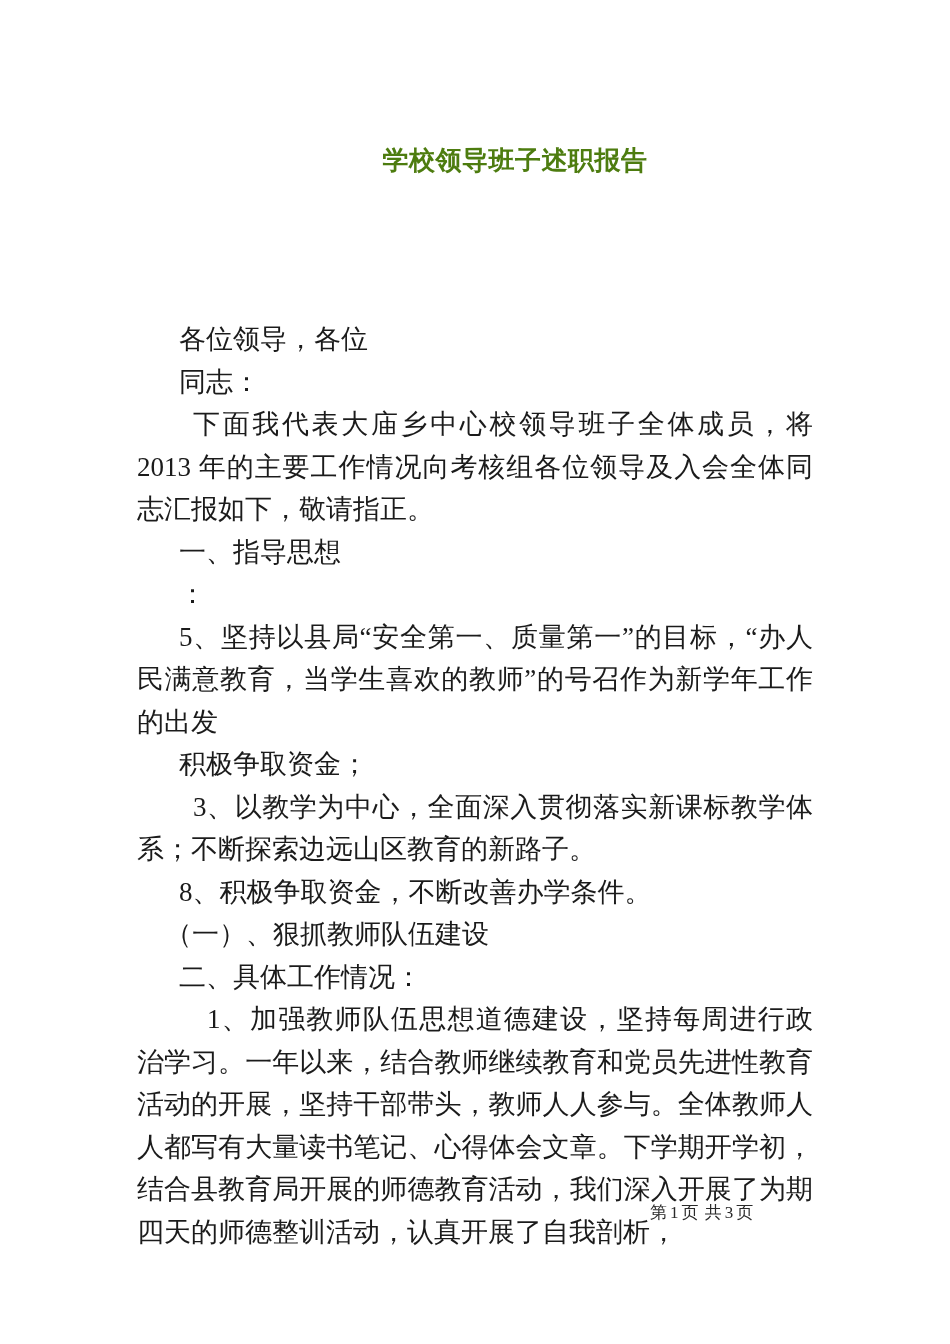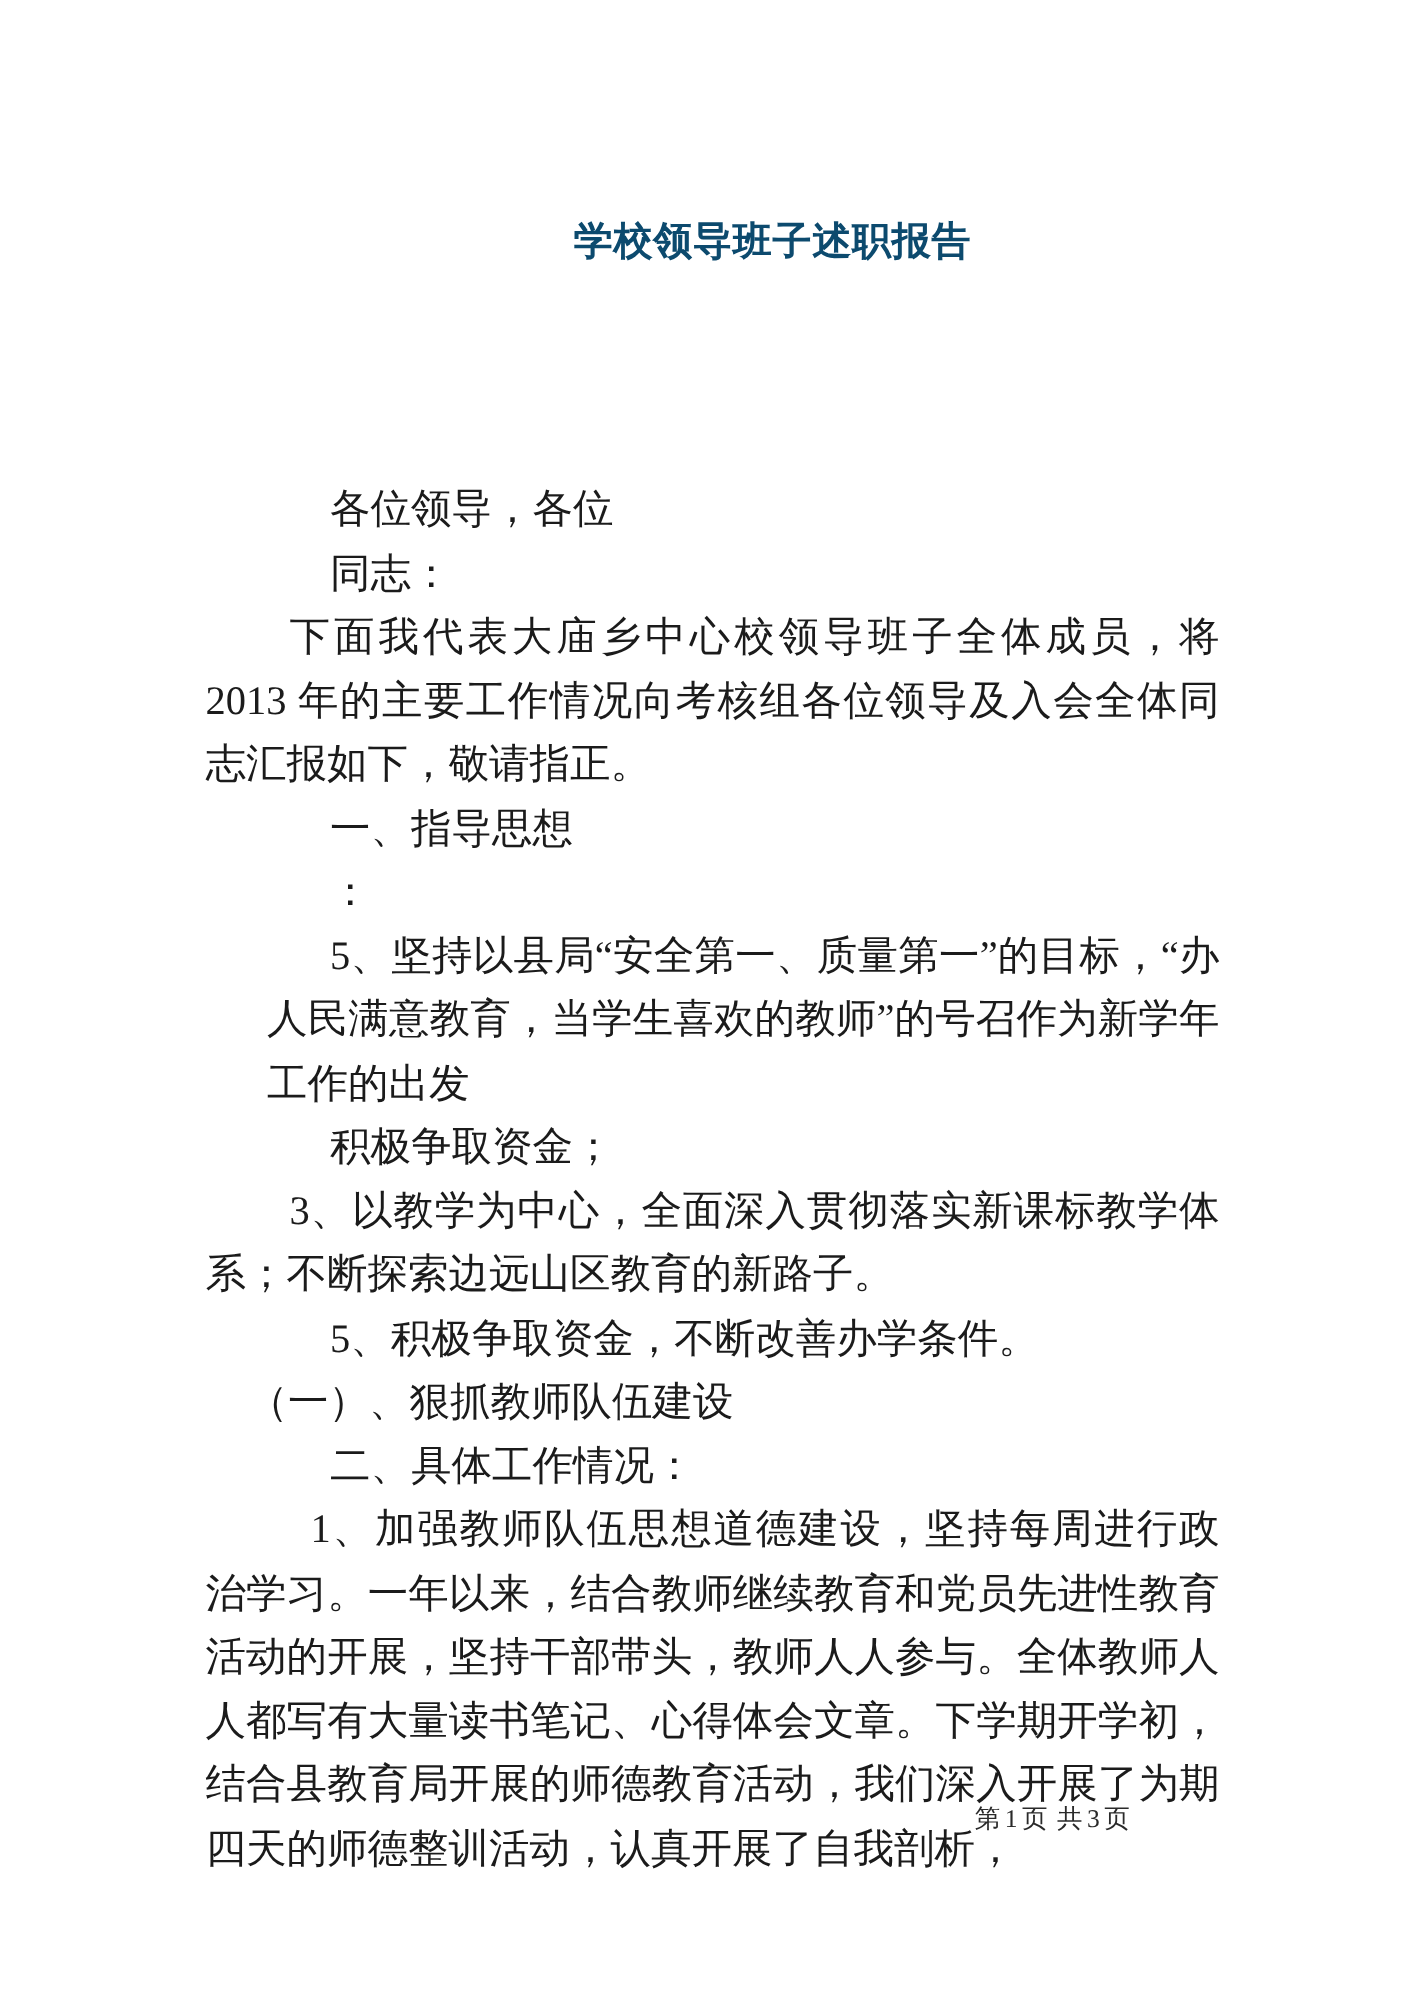--- a/index.html
+++ b/index.html
@@ -60,21 +60,21 @@
 
   .para {
     margin: 0;
     padding: 0;
     text-align: justify;
     text-justify: inter-ideograph;
   }
 
   
   .ind-2  { text-indent: 56px; }   
-  .ind-15 { text-indent: 42px; margin-left: 41px; }   
+  .ind-15 { text-indent: 42px; }   
   .ind-1  { text-indent: 28px; }   
   .ind-25 { text-indent: 70px; }
 
   
   .page-footer {
     position: absolute;
     left: 0;
     right: 12px;
     top: 1202px;
     text-align: center;
@@ -88,34 +88,34 @@
     transform: translateX(233px);
     white-space: nowrap;
   }
   .page-footer .num { padding: 0 2px; }
 </style>
 </head>
 <body>
 
 <div class="page">
 
-  <h1 class="doc-title" style="color: #0c4a6e; padding-left: 34px;">
+  <h1 class="doc-title" style="color: #4d7c0f; padding-left: 34px;">
     <span class="title-inner">学校领导班子述职报告</span>
   </h1>
 
   <div class="body-block" style="color: rgb(27, 27, 27);">
       <p class="para ind-15">各位领导，各位</p>
       <p class="para ind-15">同志：</p>
       <p class="para ind-2">下面我代表大庙乡中心校领导班子全体成员，将 2013 年的主要工作情况向考核组各位领导及入会全体同志汇报如下，敬请指正。</p>
       <p class="para ind-15">一、指导思想</p>
       <p class="para ind-15">：</p>
       <p class="para ind-15">5、坚持以县局“安全第一、质量第一”的目标，“办人民满意教育，当学生喜欢的教师”的号召作为新学年工作的出发</p>
       <p class="para ind-15">积极争取资金；</p>
       <p class="para ind-2">3、以教学为中心，全面深入贯彻落实新课标教学体系；不断探索边远山区教育的新路子。</p>
-      <p class="para ind-15">5、积极争取资金，不断改善办学条件。</p>
+      <p class="para ind-15">8、积极争取资金，不断改善办学条件。</p>
       <p class="para ind-1">（一）、狠抓教师队伍建设</p>
       <p class="para ind-15">二、具体工作情况：</p>
       <p class="para ind-25">1、加强教师队伍思想道德建设，坚持每周进行政治学习。一年以来，结合教师继续教育和党员先进性教育活动的开展，坚持干部带头，教师人人参与。全体教师人人都写有大量读书笔记、心得体会文章。下学期开学初，结合县教育局开展的师德教育活动，我们深入开展了为期四天的师德整训活动，认真开展了自我剖析，</p>
     </div>
 
   <div class="page-footer">
     <span class="footer-inner">
       <span>第</span><span class="num">1</span><span>页 共</span><span class="num">3</span><span>页</span>
     </span>
   </div>

